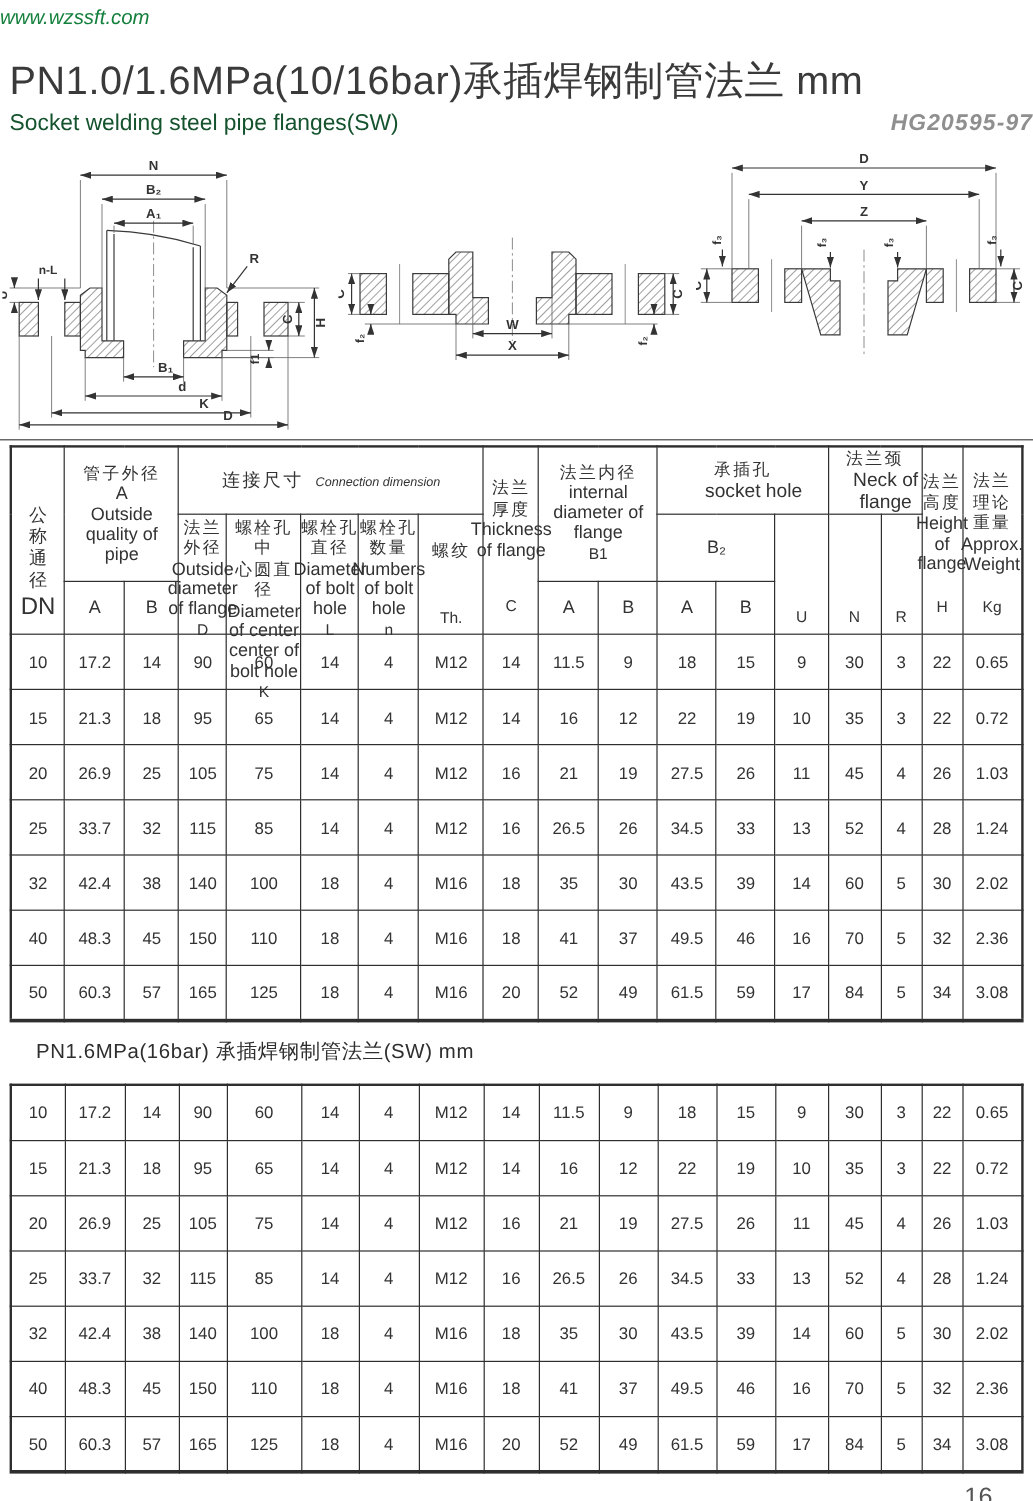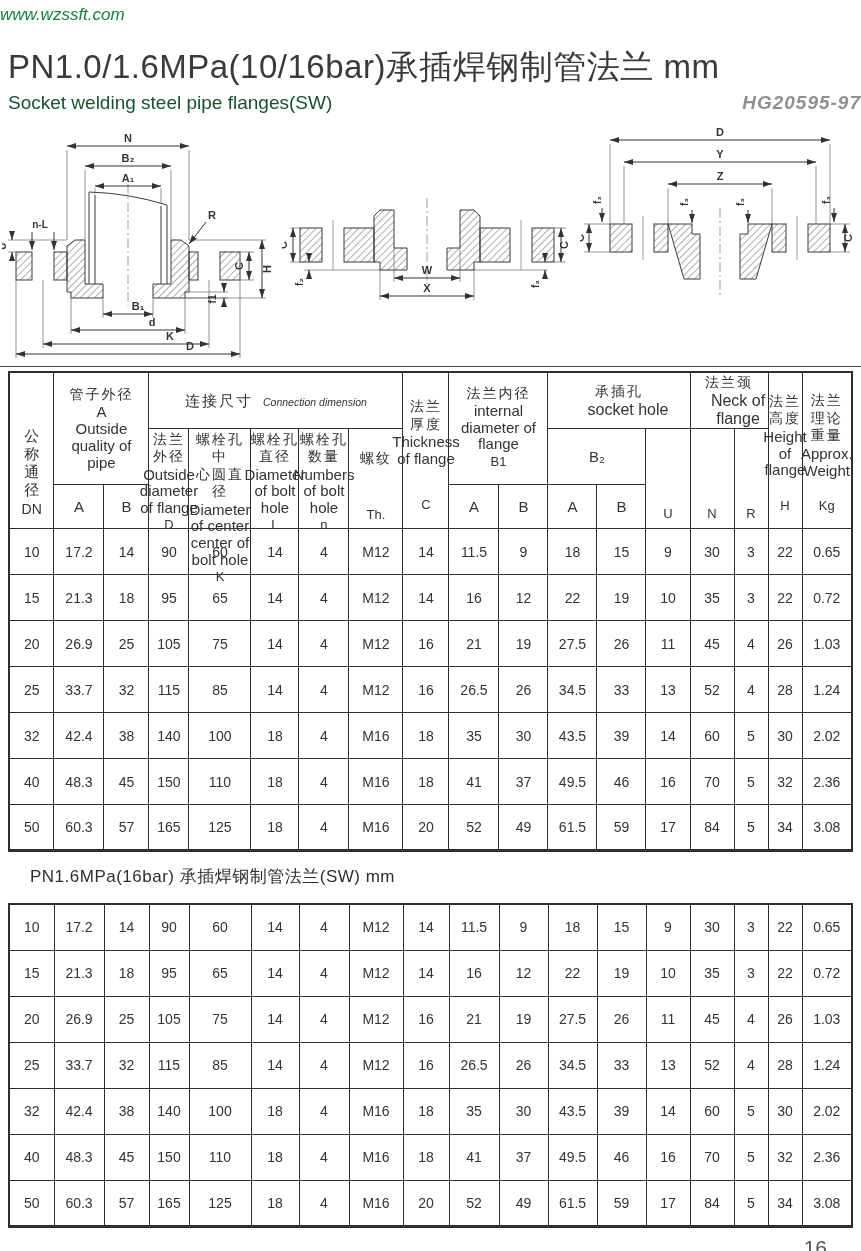--- a/index.html
+++ b/index.html
@@ -32,21 +32,21 @@
   .en{display:block;font-size:15px;line-height:1.12;letter-spacing:0;font-weight:normal;padding:1px 1px 0 1px;}
   .conn .zh{display:inline;font-size:15px;}
   .enin{font-size:10.5px;margin-left:10px;font-weight:normal;font-style:italic;}
   .grp .zh{font-size:14px;} .grp .en{font-size:16px;padding-left:19px;}
   .st{display:flex;flex-direction:column;align-items:center;}
   .st .mid{margin:auto 0;display:flex;flex-direction:column;align-items:center;}
   .ltr2{margin-top:auto;padding-bottom:5px;font-size:13px;}
   .st140{height:134px;} .st94{height:90px;} .st98{height:96px;}
   .dnstack{display:flex;flex-direction:column;align-items:center;justify-content:flex-end;height:134px;gap:3px;padding-bottom:4px;}
   .dnstack span{font-size:15px;line-height:1;}
-  .dnstack .code{font-size:14px;padding-top:2px;text-align:right;}
+  .dnstack .code{font-size:20px;padding-top:2px;text-align:right;}
   .b2cell{font-size:15px;}
   .subletter{font-size:15px;}
   .section2{font-size:17px;color:#2e2e2e;padding:13px 0 11px 30px;letter-spacing:.5px;}
   .pagenum{text-align:right;padding:8px 34px 0 0;font-size:21px;color:#555;}
 </style>
 </head>
 <body>
 
 <div class="topbar">
   <div class="website">www.wzssft.com</div>

